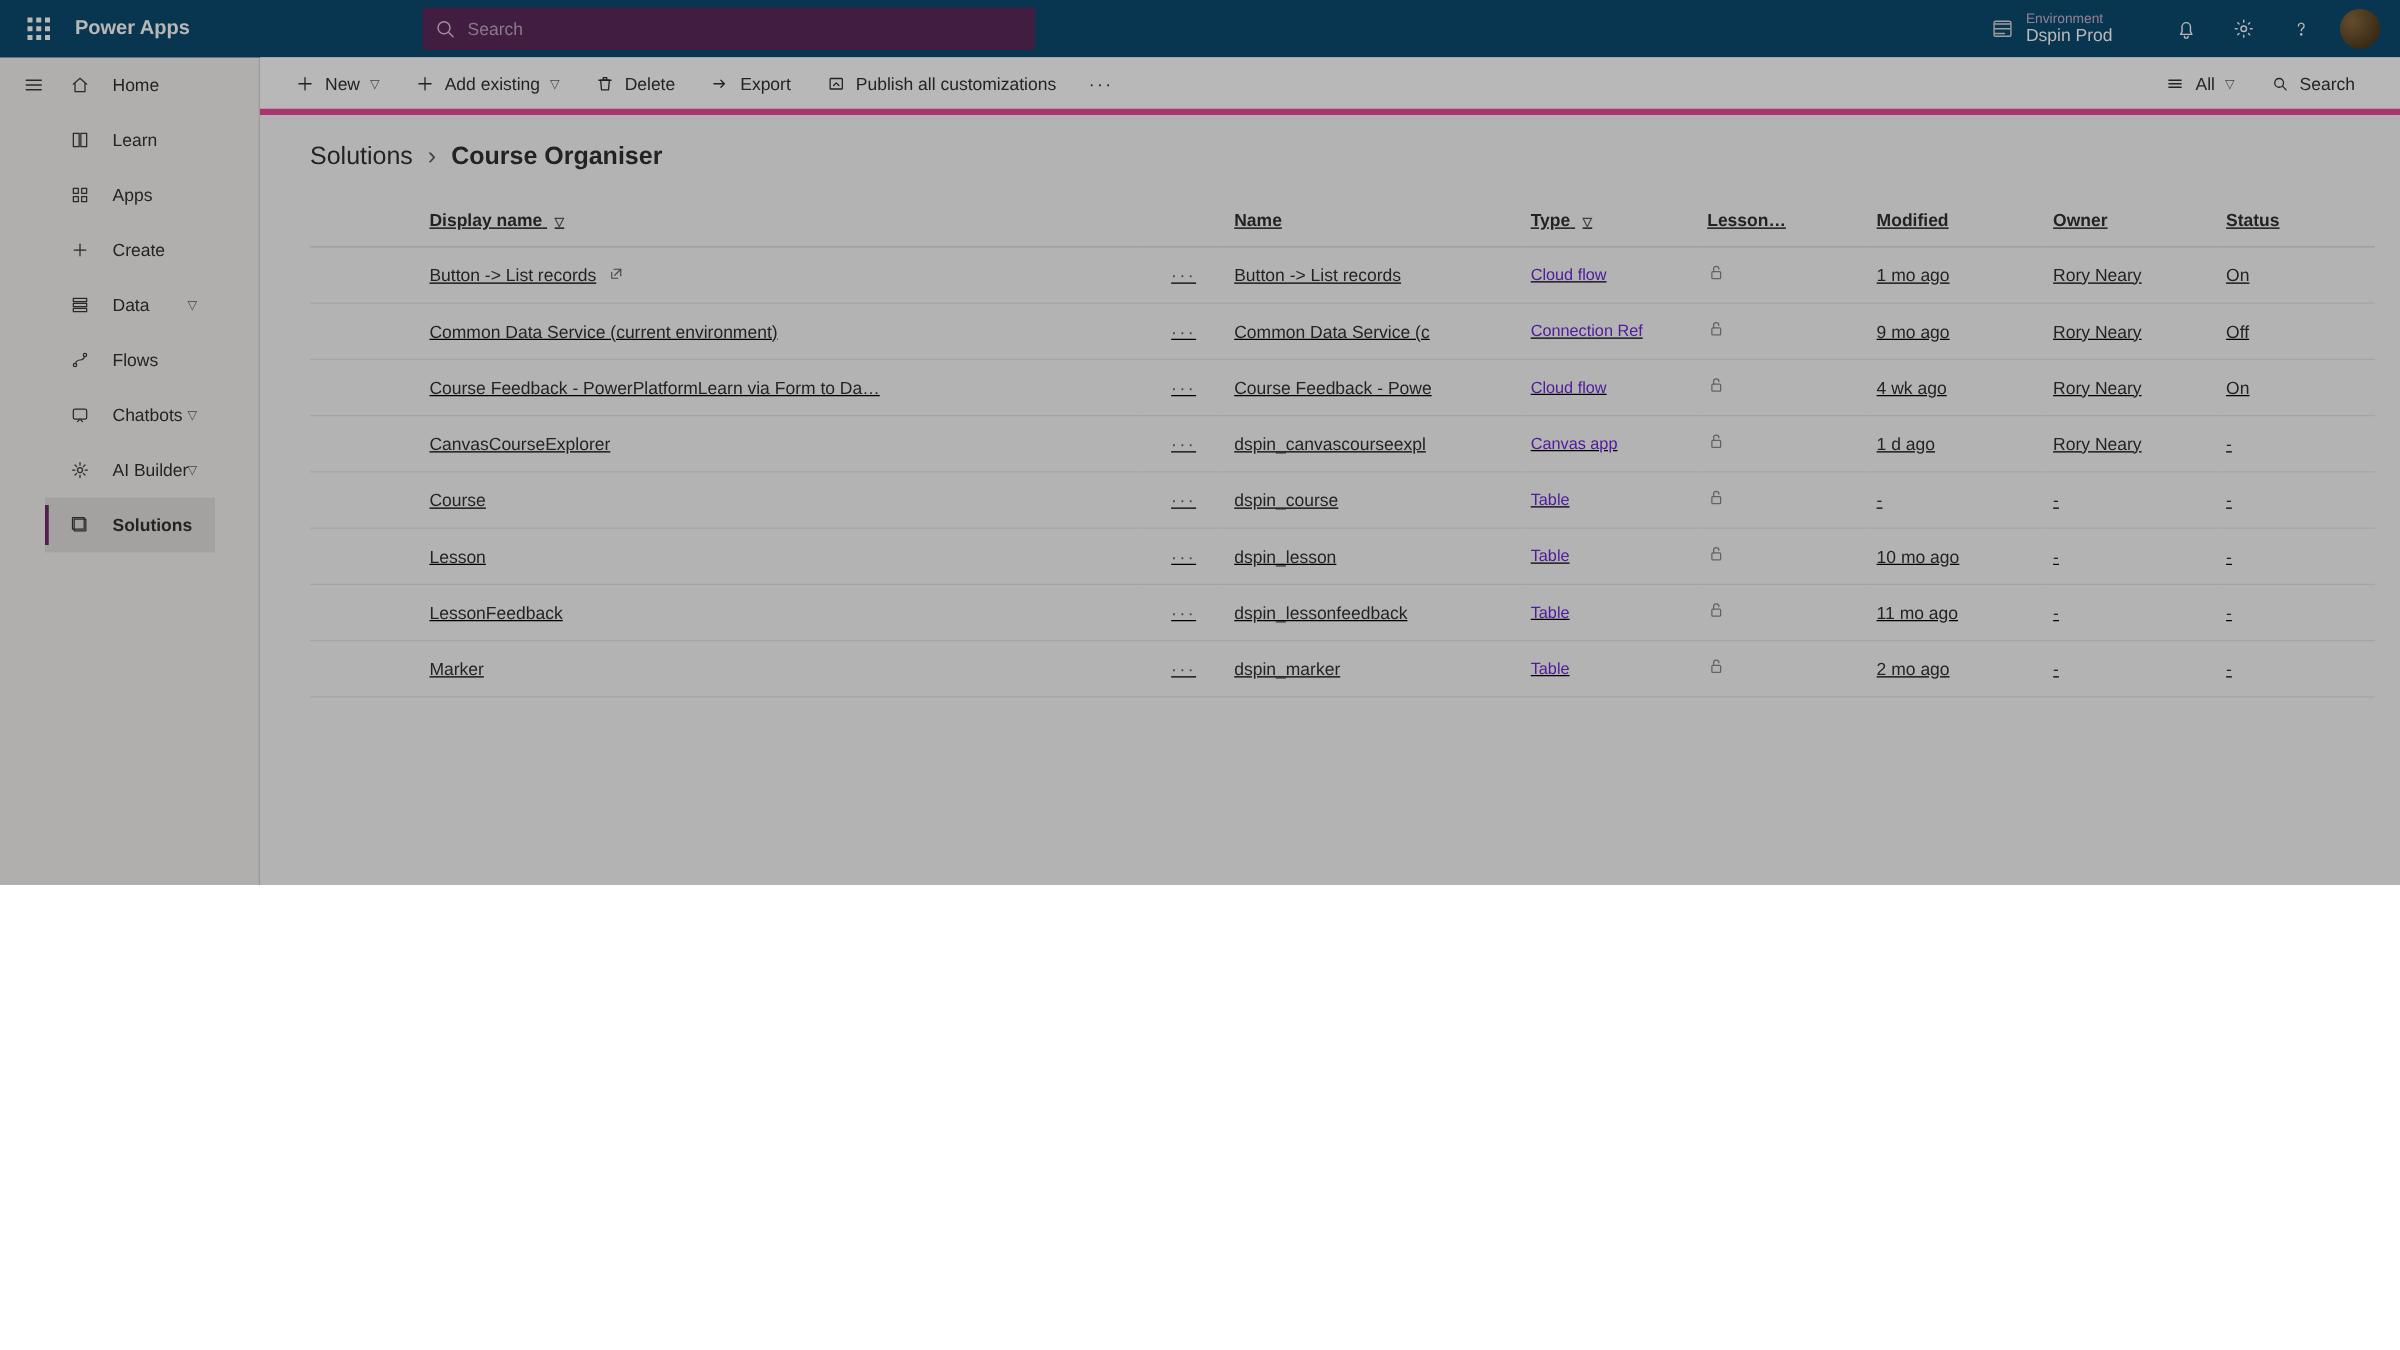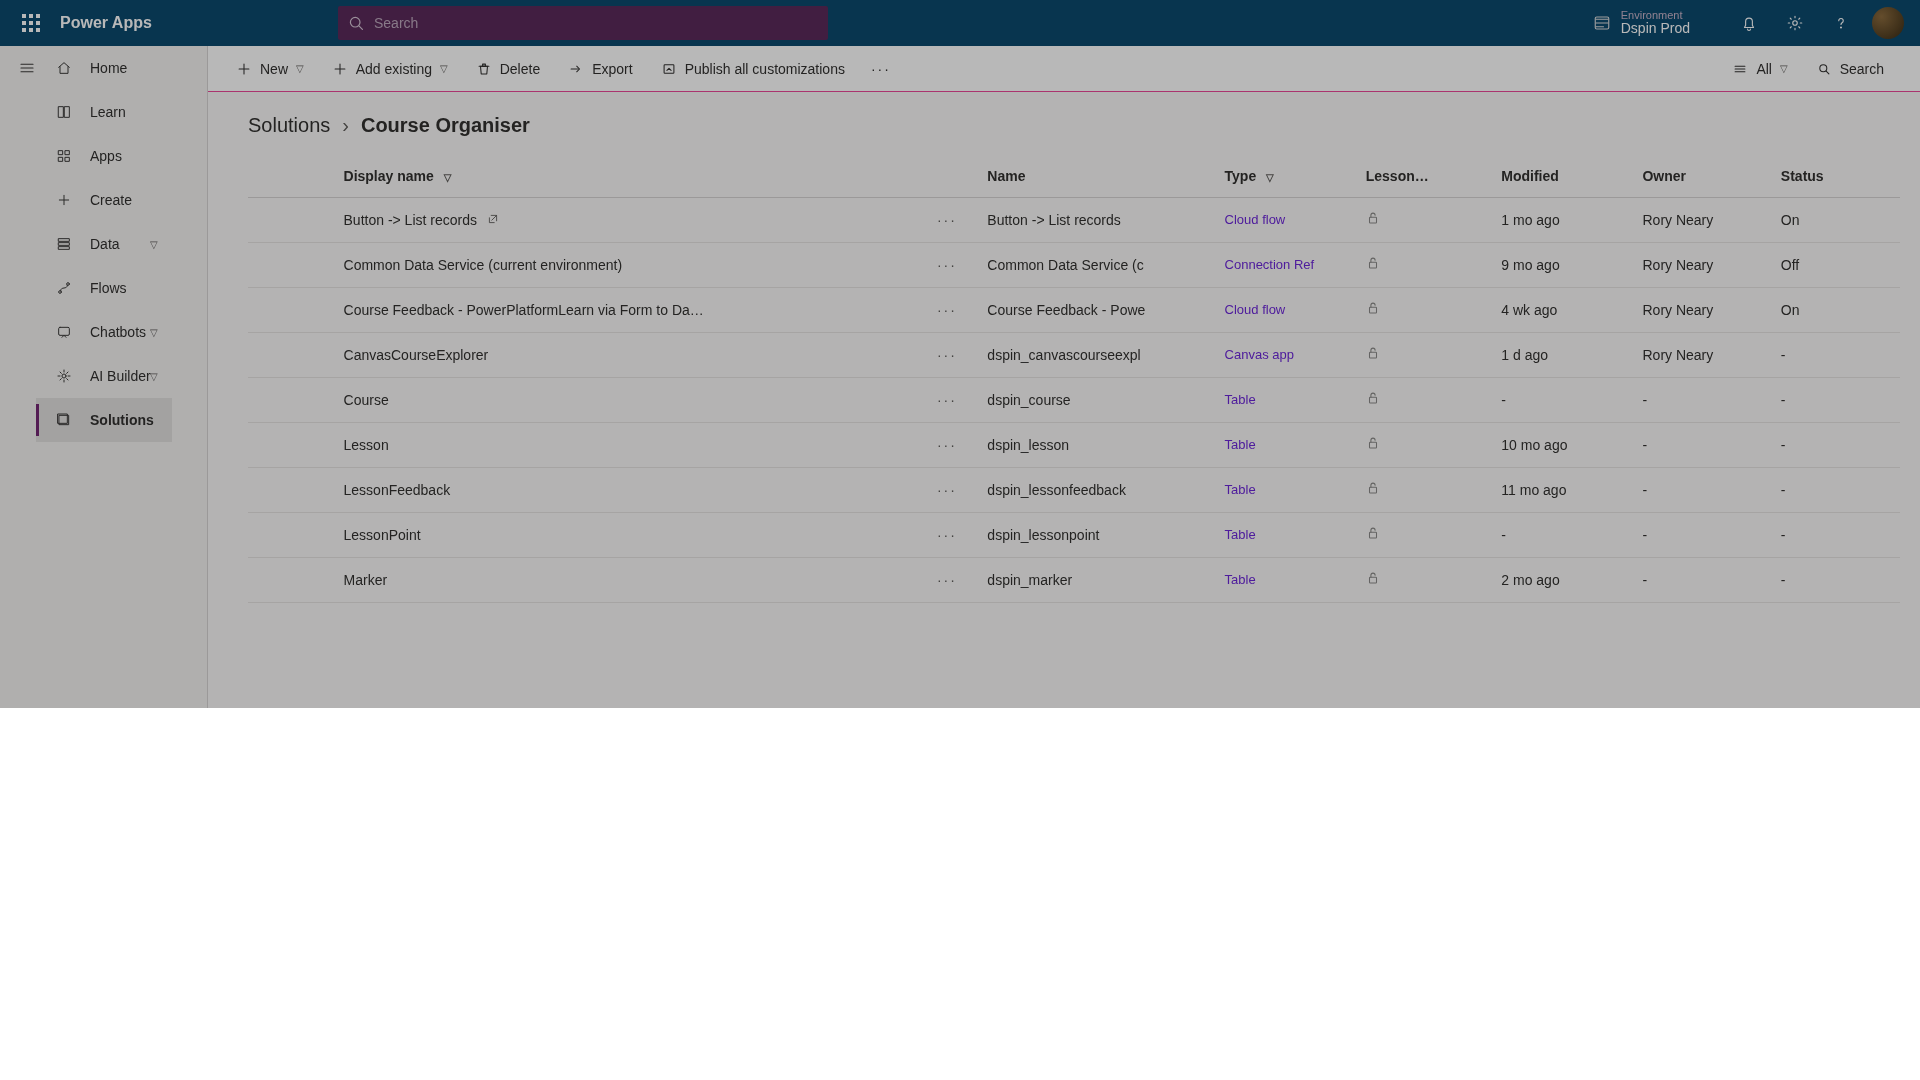--- a/index.html
+++ b/index.html
@@ -111,21 +111,21 @@
   .nav-item.active::before {
     content: ""; position: absolute; left: 0; top: 6px; bottom: 6px;
     width: 3px; background: #742774;
   }
 
   
   .main { flex: 1; display: flex; flex-direction: column; background: #faf9f8; position: relative; }
   .commandbar {
     height: 46px;
     background: #fff;
-    border-bottom: 1px solid #ec4899;
+    border-bottom: 5px solid #ec4899;
     display: flex; align-items: center;
     padding: 0 28px 0 20px;
     gap: 12px;
     font-size: 14px;
     color: #323130;
   }
   .cmd {
     display: flex; align-items: center; gap: 8px;
     padding: 6px 8px; cursor: pointer;
     border-radius: 2px;
@@ -138,21 +138,21 @@
     padding: 22px 40px 18px 40px;
     font-size: 20px;
     display: flex; align-items: center; gap: 12px;
     color: #323130;
   }
   .breadcrumb .bc-root { font-weight: 400; cursor: pointer; }
   .breadcrumb .bc-sep { color: #605e5c; }
   .breadcrumb .bc-current { font-weight: 600; }
 
   
-  .table-wrap { flex: 1; overflow: auto; padding: 0 0 4px 40px; }
+  .table-wrap { flex: 1; overflow: auto; padding: 0 0 4px 40px; text-decoration: underline; }
   table { border-collapse: collapse; width: calc(100% - 20px); table-layout: fixed; }
   thead th {
     text-align: left;
     font-weight: 600;
     font-size: 14px;
     color: #323130;
     height: 42px;
     border-bottom: 1px solid #d7d5d4;
     padding: 0 8px;
     white-space: nowrap;
@@ -581,34 +581,20 @@
                 <td class="lock-cell"><svg width="14" height="14" viewBox="0 0 20 20">
                     <rect x="5" y="9" width="10" height="8" rx="1"></rect>
                     <path d="M7 9V6a3 3 0 0 1 6 0"></path>
                   </svg></td>
                 <td>11 mo ago</td>
                 <td>-</td>
                 <td>-</td>
               </tr>
               <tr>
                 <td></td>
-                <td><span>LessonPoint</span></td>
-                <td class="more-cell">···</td>
-                <td>dspin_lessonpoint</td>
-                <td class="type-cell">Table</td>
-                <td class="lock-cell"><svg width="14" height="14" viewBox="0 0 20 20">
-                    <rect x="5" y="9" width="10" height="8" rx="1"></rect>
-                    <path d="M7 9V6a3 3 0 0 1 6 0"></path>
-                  </svg></td>
-                <td>-</td>
-                <td>-</td>
-                <td>-</td>
-              </tr>
-              <tr>
-                <td></td>
                 <td><span>Marker</span></td>
                 <td class="more-cell">···</td>
                 <td>dspin_marker</td>
                 <td class="type-cell">Table</td>
                 <td class="lock-cell"><svg width="14" height="14" viewBox="0 0 20 20">
                     <rect x="5" y="9" width="10" height="8" rx="1"></rect>
                     <path d="M7 9V6a3 3 0 0 1 6 0"></path>
                   </svg></td>
                 <td>2 mo ago</td>
                 <td>-</td>

